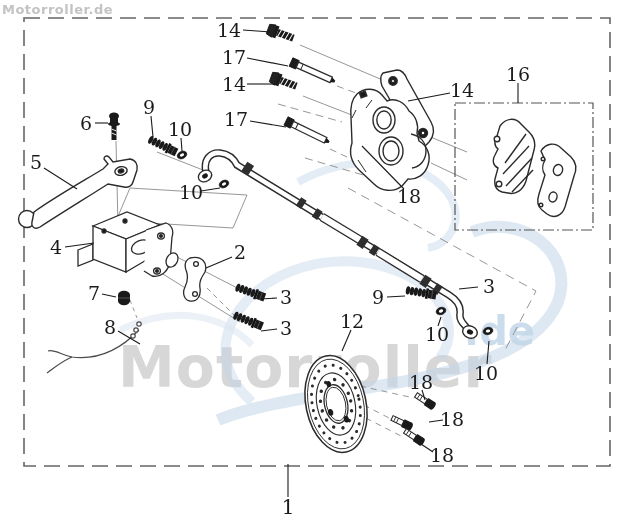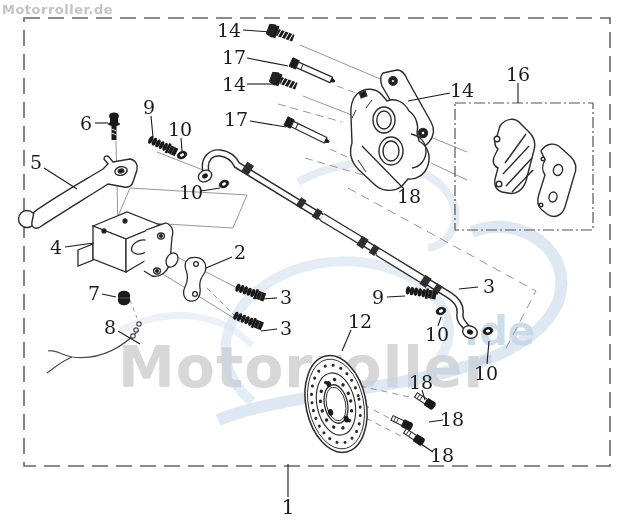--- a/index.html
+++ b/index.html
@@ -292,21 +292,21 @@
   <div class="callout" style="left:36px;top:162px">5</div>
   <div class="callout" style="left:191px;top:192px">10</div>
   <div class="callout" style="left:56px;top:247px">4</div>
   <div class="callout" style="left:240px;top:252px">2</div>
   <div class="callout" style="left:94px;top:293px">7</div>
   <div class="callout" style="left:286px;top:297px">3</div>
   <div class="callout" style="left:286px;top:328px">3</div>
   <div class="callout" style="left:110px;top:327px">8</div>
   <div class="callout" style="left:378px;top:297px">9</div>
   <div class="callout" style="left:489px;top:286px">3</div>
-  <div class="callout" style="left:360px;top:321px">12</div>
+  <div class="callout" style="left:352px;top:321px">12</div>
   <div class="callout" style="left:437px;top:334px">10</div>
   <div class="callout" style="left:486px;top:373px">10</div>
   <div class="callout" style="left:421px;top:382px">18</div>
   <div class="callout" style="left:452px;top:419px">18</div>
   <div class="callout" style="left:442px;top:455px">18</div>
   <div class="callout c1" style="left:288px;top:507px">1</div>
 
 </div>
 
 </body></html>

